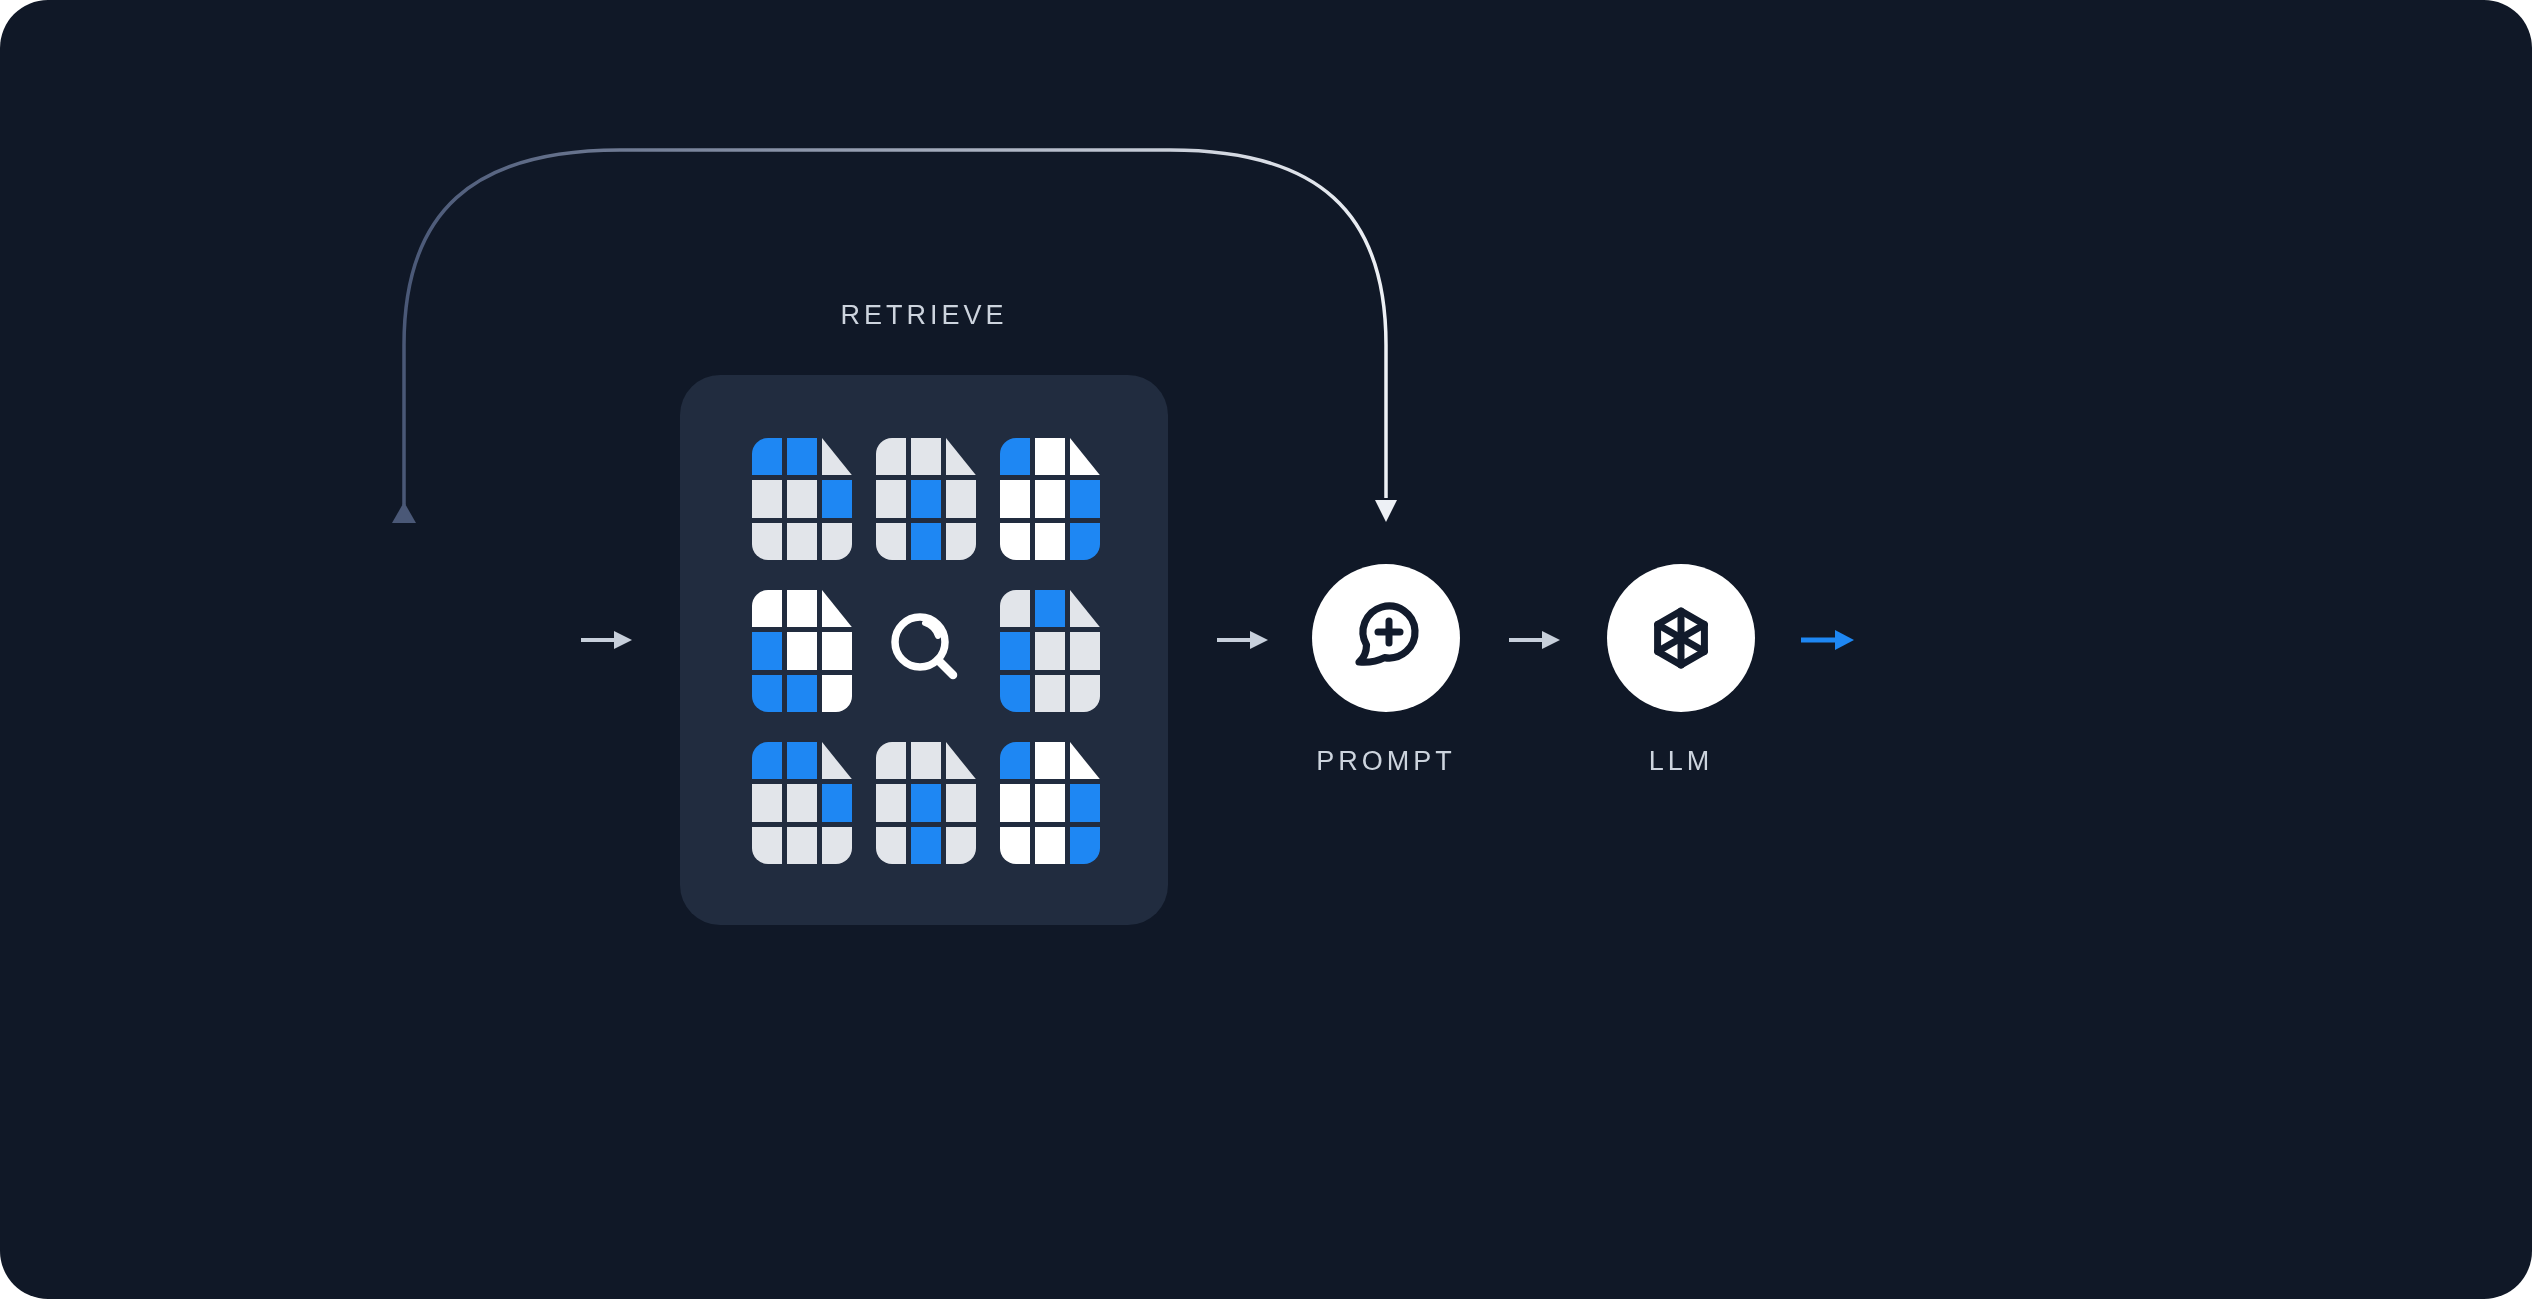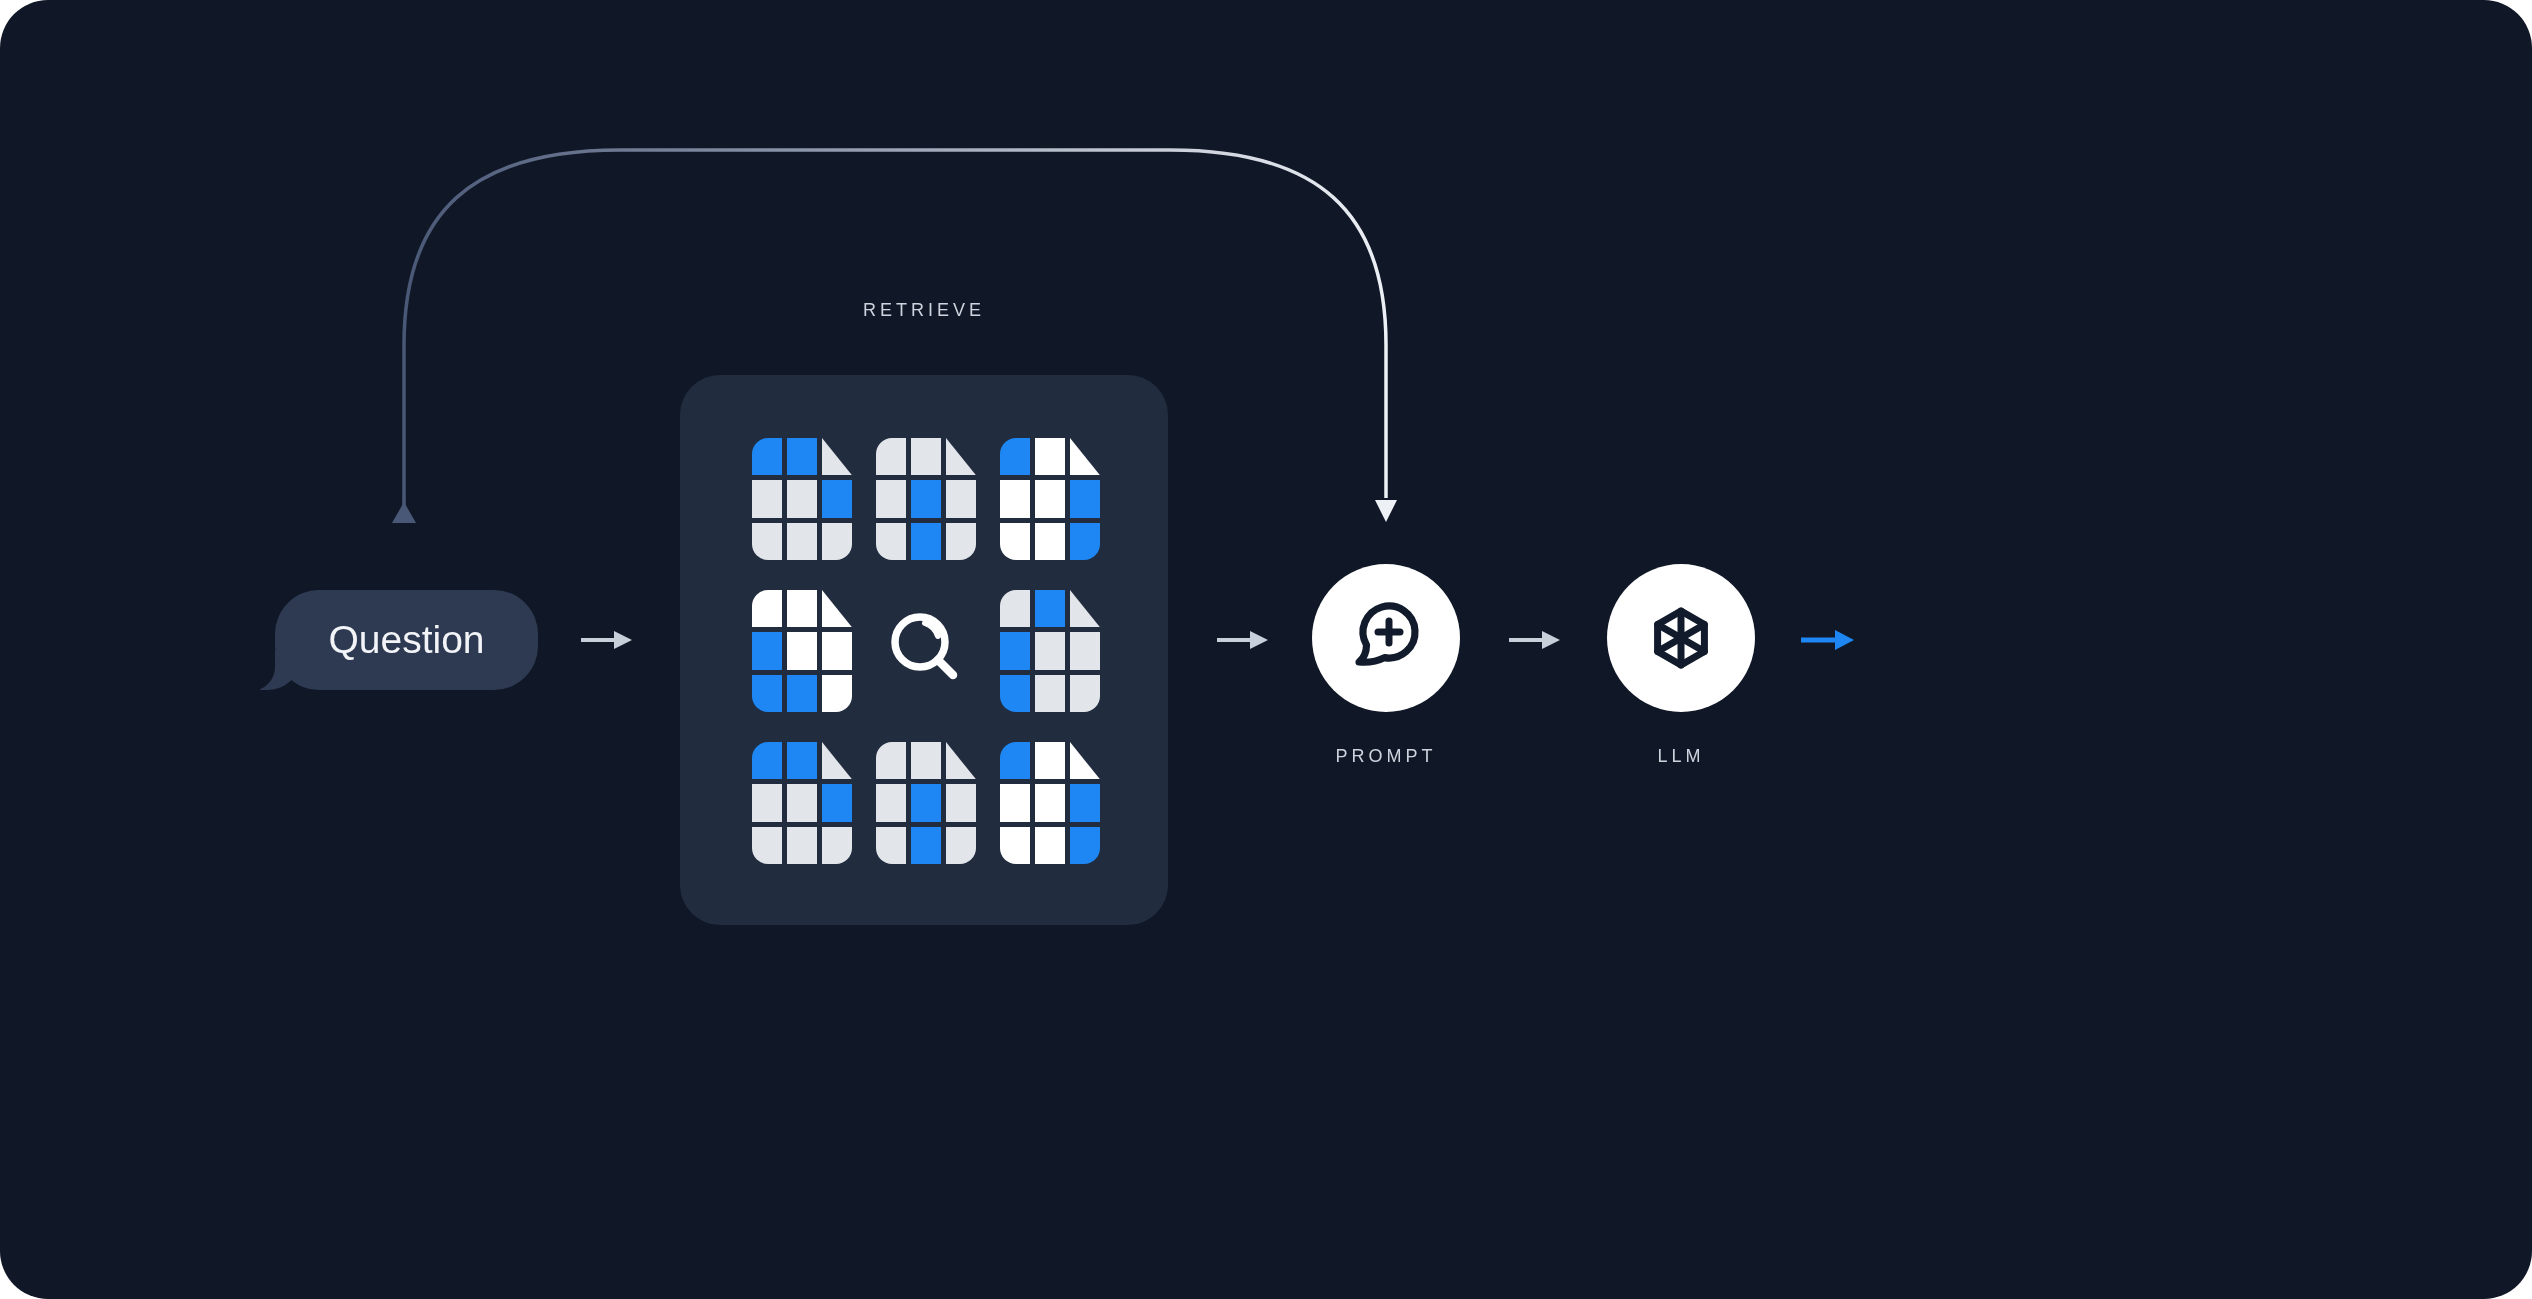--- a/index.html
+++ b/index.html
@@ -32,21 +32,21 @@
     background:var(--ab,#1b8afb);border-bottom-left-radius:32px;}
   .a-bubble::after{content:"";position:absolute;z-index:1;bottom:-1px;right:-26px;width:26px;height:44px;
     background:var(--bg,#101827);border-bottom-left-radius:24px;}
   .bubble span{position:relative;z-index:2;}
   
   .arrow{position:absolute;top:628px;}
   
   .label{
     position:absolute;
     color:var(--label,#cdd4de);
-    font-size:18px;letter-spacing:4px;
+    font-size:27px;letter-spacing:4px;
     text-align:center;white-space:nowrap;
   }
   .retrieve-label{left:680px;top:300px;width:488px;}
   .prompt-label{left:1236px;top:746px;width:300px;}
   .llm-label{left:1531px;top:746px;width:300px;}
   
   .panel{
     position:absolute;left:680px;top:375px;width:488px;height:550px;
     background:var(--panel,#212c3f);border-radius:40px;
   }
@@ -87,23 +87,20 @@
       <linearGradient id="arcGrad" x1="404" y1="0" x2="1386" y2="0" gradientUnits="userSpaceOnUse">
         <stop offset="0" stop-color="#4a5877"></stop>
         <stop offset="1" stop-color="#edf0f5"></stop>
       </linearGradient>
     </defs>
     <path d="M 404 505 L 404 345 C 404 212 472 150 620 150 L 1170 150 C 1318 150 1386 212 1386 345 L 1386 498" fill="none" stroke="url(#arcGrad)" stroke-width="3.5"></path>
     <polygon points="392,523 416,523 404,502" fill="#4a5877"></polygon>
     <polygon points="1375,500 1397,500 1386,522" fill="#edf0f5"></polygon>
   </svg>
 
-  <div class="bubble q-bubble">
-    <span>Question</span>
-  </div>
 
   <svg class="arrow" style="left:580px" width="52" height="24">
     <line x1="1" y1="12" x2="36" y2="12" stroke="#c7cfdb" stroke-width="4"></line>
     <polygon points="34,3 52,12 34,21" fill="#c7cfdb"></polygon>
   </svg>
 
   <div class="label retrieve-label">RETRIEVE</div>
 
   <div class="panel">
     <div class="slot s0">

